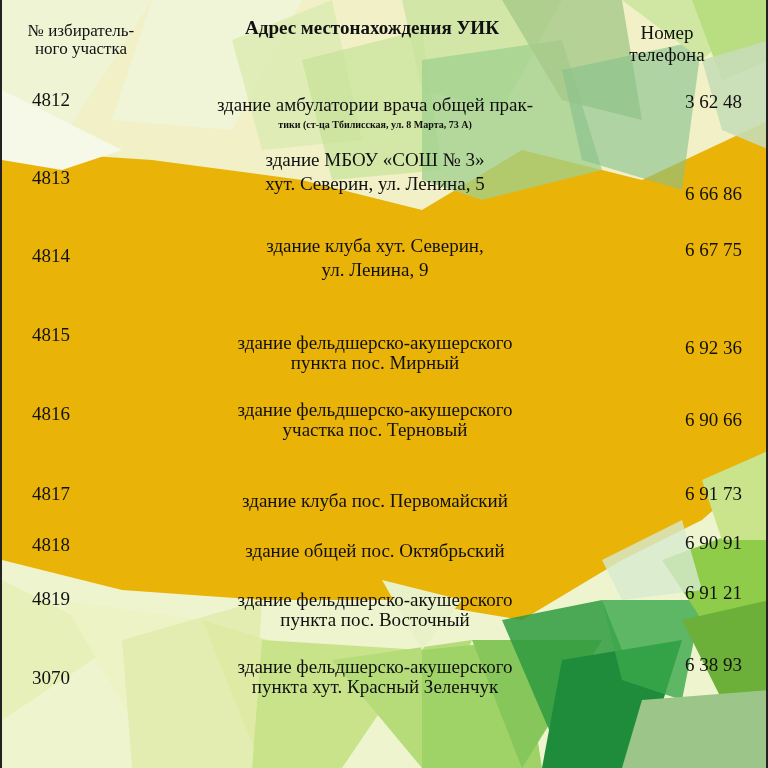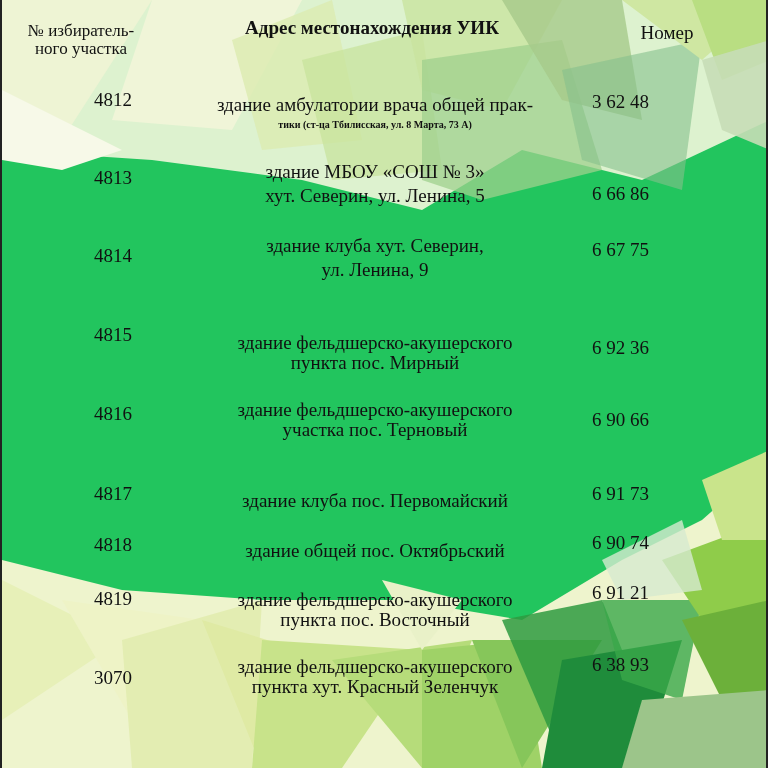--- a/index.html
+++ b/index.html
@@ -1,36 +1,36 @@
 <!DOCTYPE html>
 <html><head>
 <meta charset="utf-8">
 <style>
   html, body { margin: 0; padding: 0; }
   body { width: 768px; height: 768px; overflow: hidden; background: #ffffff; }
   .page {
     position: relative; width: 768px; height: 768px; overflow: hidden;
-    background: #22c55e;
+    background: #eab308;
     font-family: "Liberation Serif", "DejaVu Serif", serif;
     color: #111111;
     border-left: 2px solid #222; border-right: 2px solid #222;
     box-sizing: border-box;
   }
   .bg { position: absolute; inset: 0; z-index: 0; }
   .bg svg { width: 768px; height: 768px; display: block; }
 
   .cell { position: absolute; z-index: 1; text-align: center; line-height: 1.0; }
   .hdr-num { left: 4px; top: 22px; width: 150px; font-size: 17px; line-height: 18px; }
   .hdr-addr { left: 170px; top: 18px; width: 400px; font-size: 19px; font-weight: bold; }
   .hdr-phone { left: 590px; top: 22px; width: 150px; font-size: 19px; font-weight: normal; line-height: 22px; }
 
-  .num { left: 30px; width: 100px; font-size: 19px; text-align: right; }
+  .num { left: 30px; width: 100px; font-size: 19px; text-align: left; }
   .addr { left: 170px; width: 406px; font-size: 19px; line-height: 20px; }
   .addr .small { font-size: 10px; font-weight: bold; }
-  .phone { left: 590px; width: 150px; font-size: 19px; text-align: left; }
+  .phone { left: 590px; width: 150px; font-size: 19px; text-align: right; }
 </style>
 </head>
 <body>
 
 <div class="page">
 
   <div class="bg">
     <svg viewBox="0 0 768 768" xmlns="http://www.w3.org/2000/svg">
 
       <polygon points="0,0 768,0 768,120 640,180 520,150 420,210 300,180 150,160 0,150" fill="#f2f6dc" opacity="0.9"></polygon>
@@ -68,31 +68,32 @@
     </svg>
   </div>
 
   <div class="cell hdr-num">
     <div>№ избиратель-</div>
     <div>ного участка</div>
   </div>
   <div class="cell hdr-addr">Адрес местонахождения УИК</div>
   <div class="cell hdr-phone">
     <div>Номер</div>
+    <div>телефона</div>
   </div>
 
   <div class="cell num" style="top:90px">4812</div>
   <div class="cell addr" style="top:95px">
     <div>здание амбулатории врача общей прак-</div>
     <div class="small">тики (ст-ца Тбилисская, ул. 8 Марта, 73 А)</div>
   </div>
   <div class="cell phone" style="top:92px">3 62 48</div>
 
   <div class="cell num" style="top:168px">4813</div>
-  <div class="cell addr" style="top:160px;line-height:24px">
+  <div class="cell addr" style="top:148px;line-height:24px">
     <div>здание МБОУ «СОШ № 3»</div>
     <div>хут. Северин, ул. Ленина, 5</div>
   </div>
   <div class="cell phone" style="top:184px">6 66 86</div>
 
   <div class="cell num" style="top:246px">4814</div>
   <div class="cell addr" style="top:234px;line-height:24px">
     <div>здание клуба хут. Северин,</div>
     <div>ул. Ленина, 9</div>
   </div>
@@ -115,21 +116,21 @@
   <div class="cell num" style="top:484px">4817</div>
   <div class="cell addr" style="top:491px">
     <div>здание клуба пос. Первомайский</div>
   </div>
   <div class="cell phone" style="top:484px">6 91 73</div>
 
   <div class="cell num" style="top:535px">4818</div>
   <div class="cell addr" style="top:541px">
     <div>здание общей пос. Октябрьский</div>
   </div>
-  <div class="cell phone" style="top:533px">6 90 74</div>
+  <div class="cell phone" style="top:533px">6 90 91</div>
 
   <div class="cell num" style="top:589px">4819</div>
   <div class="cell addr" style="top:590px">
     <div>здание фельдшерско-акушерского</div>
     <div>пункта пос. Восточный</div>
   </div>
   <div class="cell phone" style="top:583px">6 91 21</div>
 
   <div class="cell num" style="top:668px">3070</div>
   <div class="cell addr" style="top:657px">

